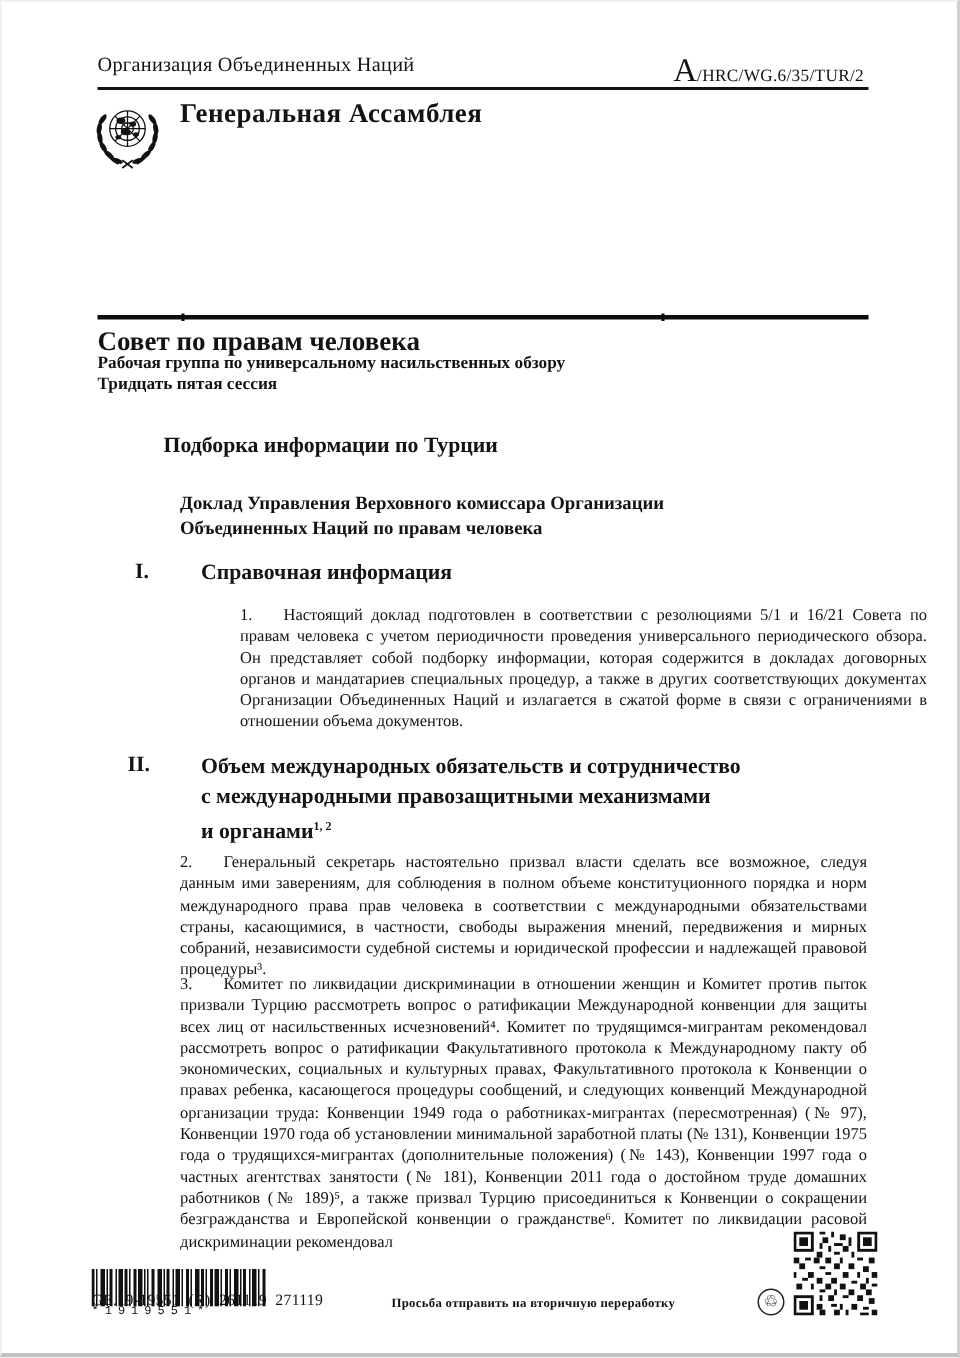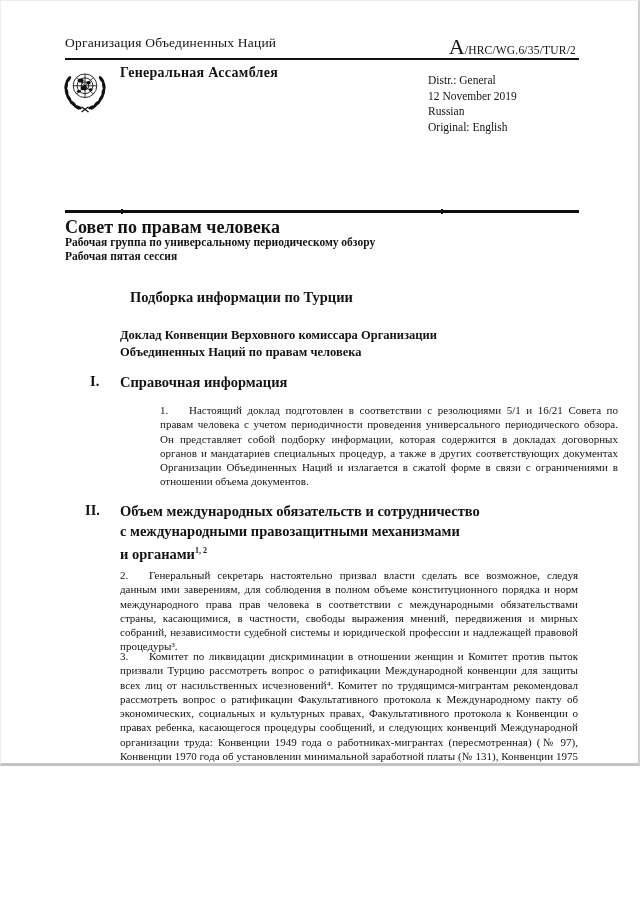--- a/index.html
+++ b/index.html
@@ -1,51 +1,51 @@
 <!DOCTYPE html>
 <html><head>
 <meta charset="utf-8">
 <style>
   html,body{margin:0;padding:0;background:#ffffff;}
   .page{
     position:relative;
-    width:640px;height:766px;
+    width:640px;height:905px;
     background:#ffffff;
     font-family:"Liberation Serif","DejaVu Serif",serif;
     color:#131313;
     overflow:hidden;
     border-top:1px solid #ededed;
     border-left:1px solid #ededed;
     border-right:2px solid #cfcfcf;
     border-bottom:3px solid #c3c3c3;
     box-sizing:border-box;
   }
   .abs{position:absolute;}
   
   .org-name{left:64px;top:34px;font-size:13.5px;letter-spacing:.2px;}
   .doc-symbol{top:33px;right:62px;display:flex;align-items:baseline;}
   .doc-symbol .big-a{font-size:22px;font-weight:400;}
   .doc-symbol .rest{font-size:11.5px;letter-spacing:.2px;}
   .rule-thin{left:64px;top:57px;width:514px;height:1.5px;background:#111;}
   .un-emblem{left:56px;top:62px;width:56px;height:56px;}
-  .ga-title{left:119px;top:64px;font-size:14px;font-weight:bold;letter-spacing:.3px;}
+  .ga-title{left:119px;top:64px;font-size:18px;font-weight:bold;letter-spacing:.3px;}
   .distr-block{left:427px;top:72px;font-size:11.5px;line-height:15.5px;}
   
   .rule-thick{left:64px;top:209px;width:514px;height:2.5px;background:#0d0d0d;}
   .rule-tick{top:208px;width:1.5px;height:5px;background:#0d0d0d;}
   .session-block{left:64px;top:218px;}
   .session-line1{font-size:18px;font-weight:bold;line-height:16px;}
   .session-line2,.session-line3{font-size:11.5px;font-weight:bold;line-height:14px;}
   .session-line4{font-size:11px;line-height:14px;}
   
-  .doc-title{left:129px;top:288px;font-size:14.5px;font-weight:bold;}
+  .doc-title{left:108px;top:288px;font-size:14.5px;font-weight:bold;}
   .doc-subtitle{left:119px;top:326px;font-size:12.5px;font-weight:bold;line-height:16.5px;white-space:pre-line;}
   
   .sec-numeral{font-size:14.5px;font-weight:bold;}
-  .sec-heading{font-size:14.5px;font-weight:bold;line-height:19.5px;white-space:pre-line;width:470px;}
+  .sec-heading{font-size:14.5px;font-weight:bold;line-height:19.5px;white-space:pre-line;width:470px;margin-left:14px;}
   .sec-heading sup{font-size:8px;font-weight:bold;}
   .sec1-num{left:89px;top:372px;}
   .sec1-head{left:119px;top:372px;}
   .sec2-num{left:84px;top:501px;}
   .sec2-head{left:119px;top:501px;}
   .body-para{left:119px;width:458px;font-size:11px;line-height:14.3px;text-align:justify;margin:0;}
   .p1{top:402px;margin-left:40px;}
   .p2{top:567px;}
   .p3{top:648px;}
   .pnum{display:inline-block;min-width:29px;}
@@ -107,39 +107,33 @@
         <ellipse cx="53" cy="33" rx="4.6" ry="1.9" transform="rotate(100 53 33)"></ellipse>
         <ellipse cx="50.5" cy="40" rx="4.6" ry="1.9" transform="rotate(120 50.5 40)"></ellipse>
         <ellipse cx="46" cy="46" rx="4.6" ry="1.9" transform="rotate(140 46 46)"></ellipse>
         <ellipse cx="40" cy="50.5" rx="4.6" ry="1.9" transform="rotate(160 40 50.5)"></ellipse>
       </g>
     </svg>
   </div>
 
   <div class="abs ga-title">Генеральная Ассамблея</div>
 
-  <div class="abs distr-block">
-    <div>Distr.: General</div>
-    <div>12 November 2019</div>
-    <div>Russian</div>
-    <div>Original: English</div>
-  </div>
 
   <div class="abs rule-thick"></div>
   <div class="abs rule-tick" style="left:120px;"></div>
   <div class="abs rule-tick" style="left:440px;"></div>
 
   <div class="abs session-block">
     <div class="session-line1">Совет по правам человека</div>
-    <div class="session-line2">Рабочая группа по универсальному периодическому обзору</div>
-    <div class="session-line3">Рабочая пятая сессия</div>
+    <div class="session-line2">Рабочая группа по универсальному насильственных обзору</div>
+    <div class="session-line3">Тридцать пятая сессия</div>
   </div>
 
   <div class="abs doc-title">Подборка информации по Турции</div>
-  <div class="abs doc-subtitle">Доклад Конвенции Верховного комиссара Организации
+  <div class="abs doc-subtitle">Доклад Управления Верховного комиссара Организации
 Объединенных Наций по правам человека</div>
 
   <div class="abs sec-numeral sec1-num">I.</div>
   <div class="abs sec-heading sec1-head">Справочная информация</div>
 
   <p class="abs body-para p1"><span class="pnum">1.</span><span>Настоящий доклад подготовлен в соответствии с резолюциями 5/1 и 16/21 Совета по правам человека с учетом периодичности проведения универсального периодического обзора. Он представляет собой подборку информации, которая содержится в докладах договорных органов и мандатариев специальных процедур, а также в других соответствующих документах Организации Объединенных Наций и излагается в сжатой форме в связи с ограничениями в отношении объема документов.</span></p>
 
   <div class="abs sec-numeral sec2-num">II.</div>
   <div class="abs sec-heading sec2-head"><span>Объем международных обязательств и сотрудничество
 с международными правозащитными механизмами

